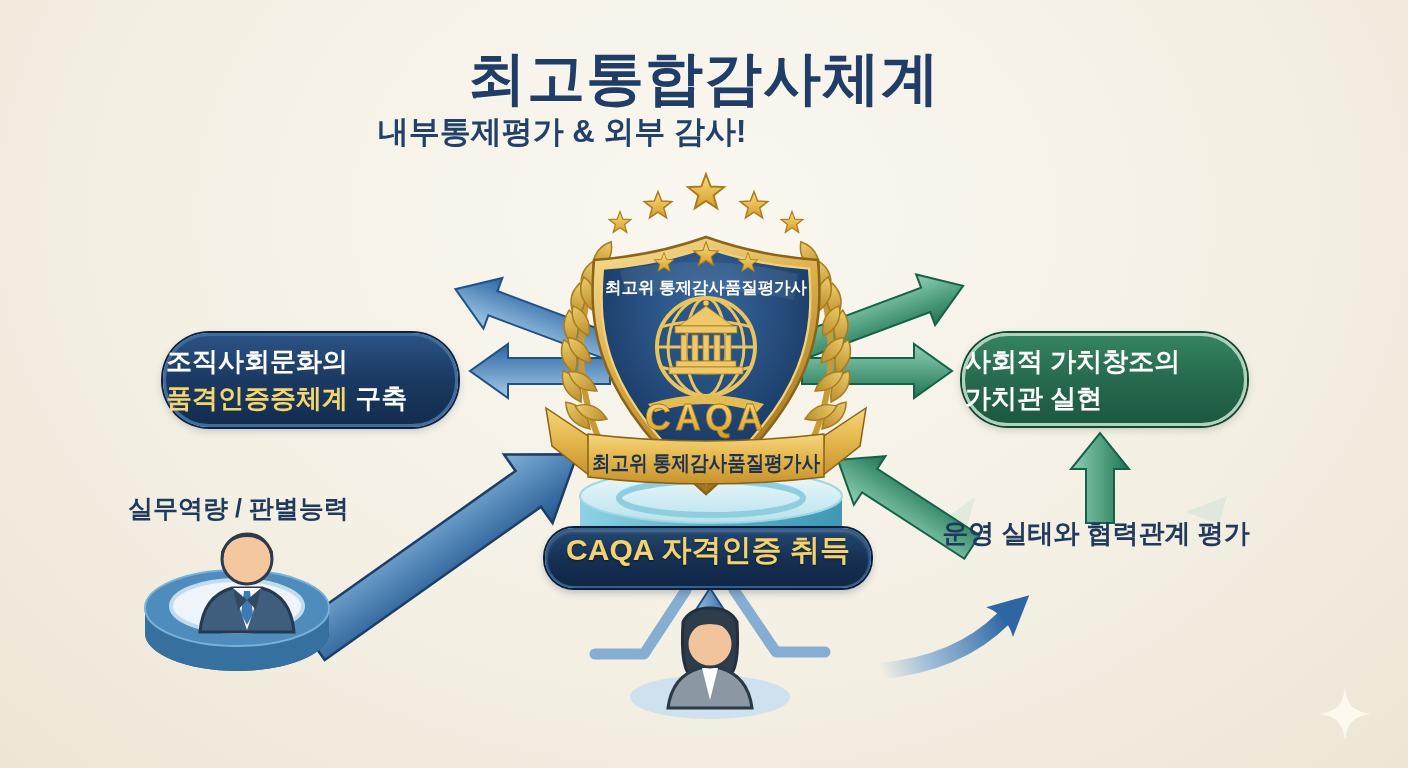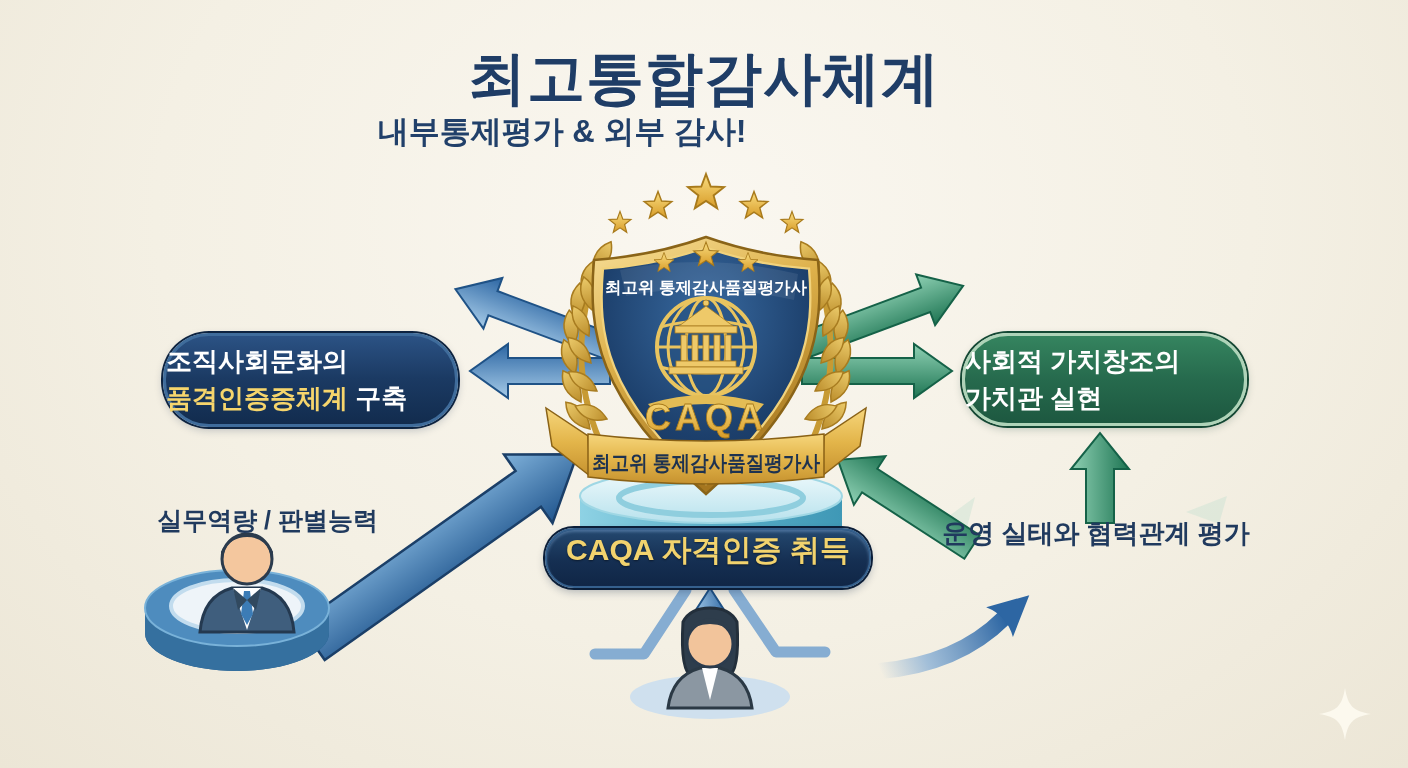--- a/index.html
+++ b/index.html
@@ -40,21 +40,21 @@
   .pill{
     left:545px;top:528px;width:322px;height:56px;
     display:flex;align-items:flex-start;justify-content:center;
     background:linear-gradient(180deg,#24486f 0%,#152f52 55%,#102646 100%);
     border:2px solid #35608d;border-radius:29px;
     box-shadow:0 0 0 2px #0b1e38, inset 0 2px 3px rgba(150,190,235,.35), 0 4px 8px rgba(20,40,70,.3);
     color:#f2d36e;font-size:30px;font-weight:800;letter-spacing:0;
     text-shadow:0 1px 2px rgba(0,0,0,.45);
   }
   .label-left{
-    left:128px;top:504px;width:250px;text-align:right;
+    left:128px;top:492px;width:250px;text-align:left;
     font-size:25px;font-weight:800;color:#203a5e;
   }
   .note-right{
     left:928px;top:515px;width:336px;text-align:center;
     font-size:26px;font-weight:800;color:#203a5e;line-height:37px;
   }
   .note-right .l1{font-size:27px;}
 </style>
 </head>
 <body>

